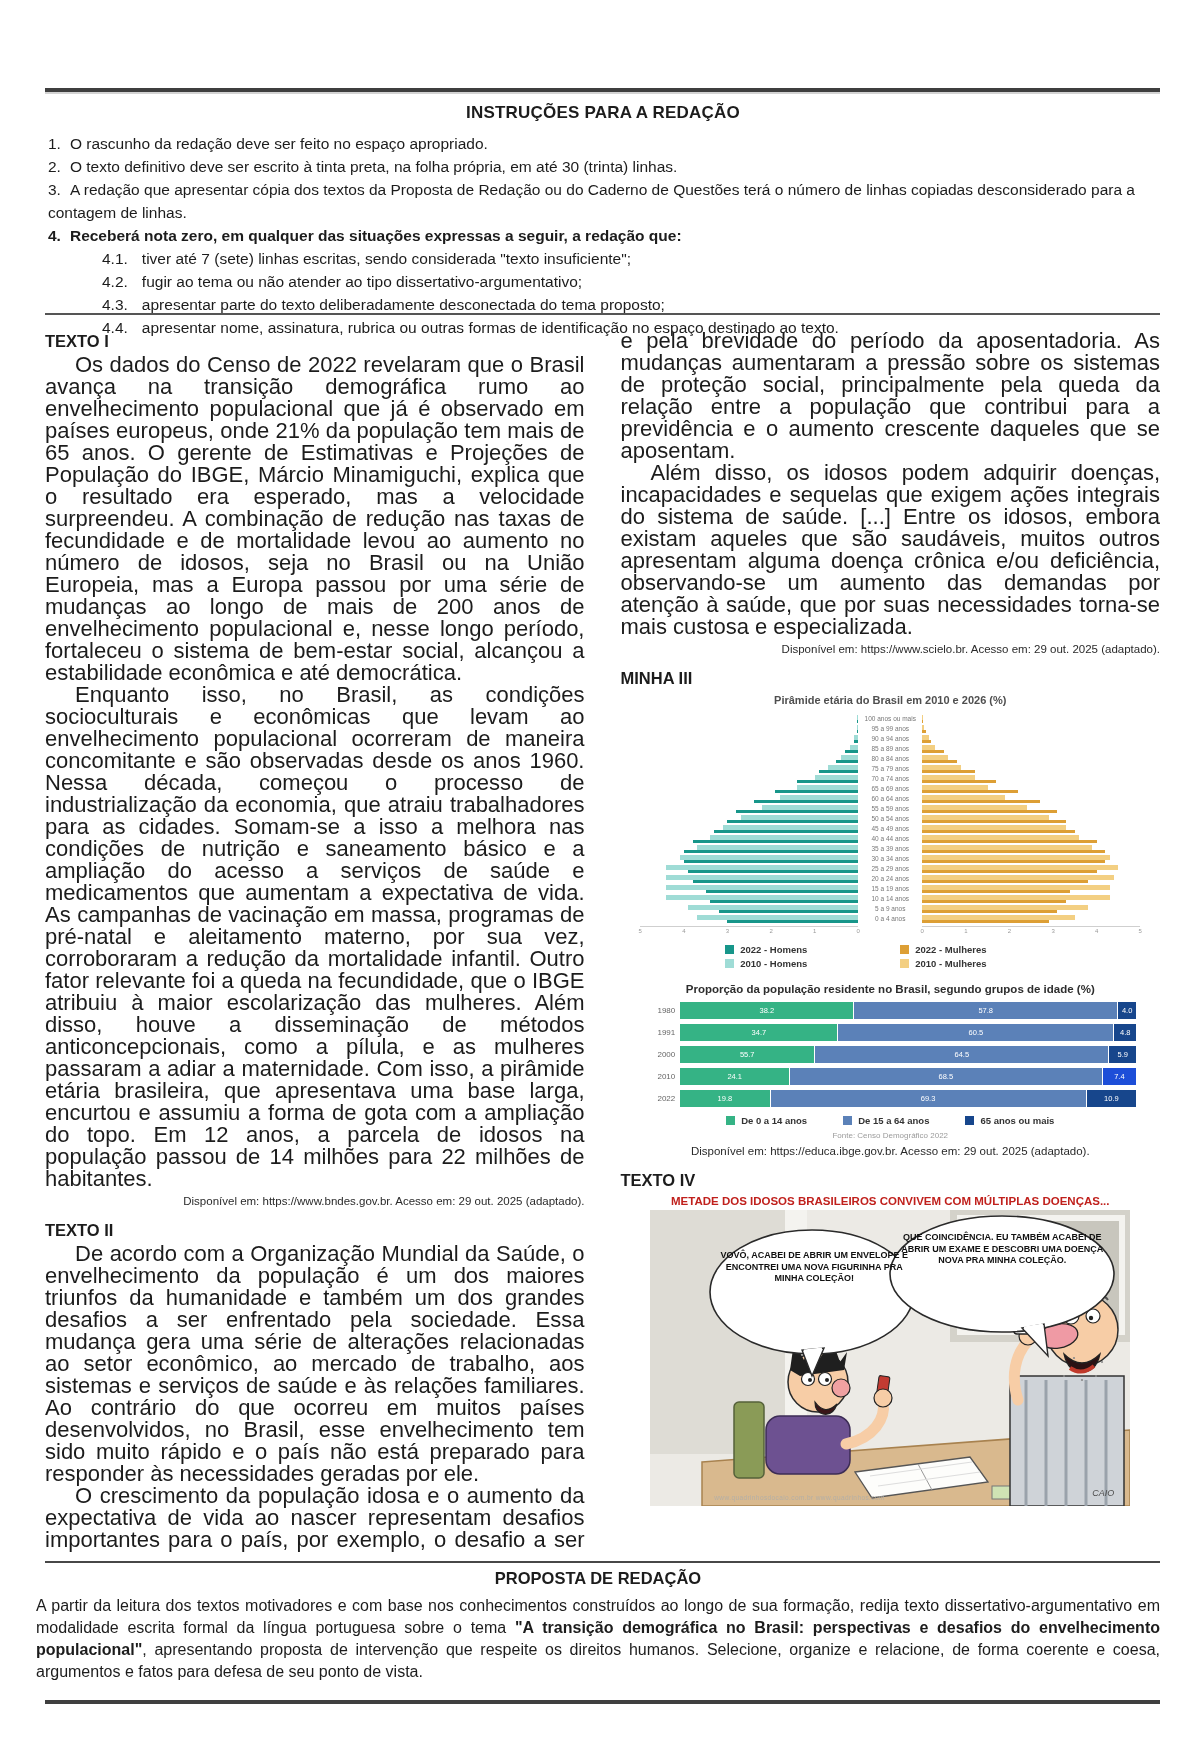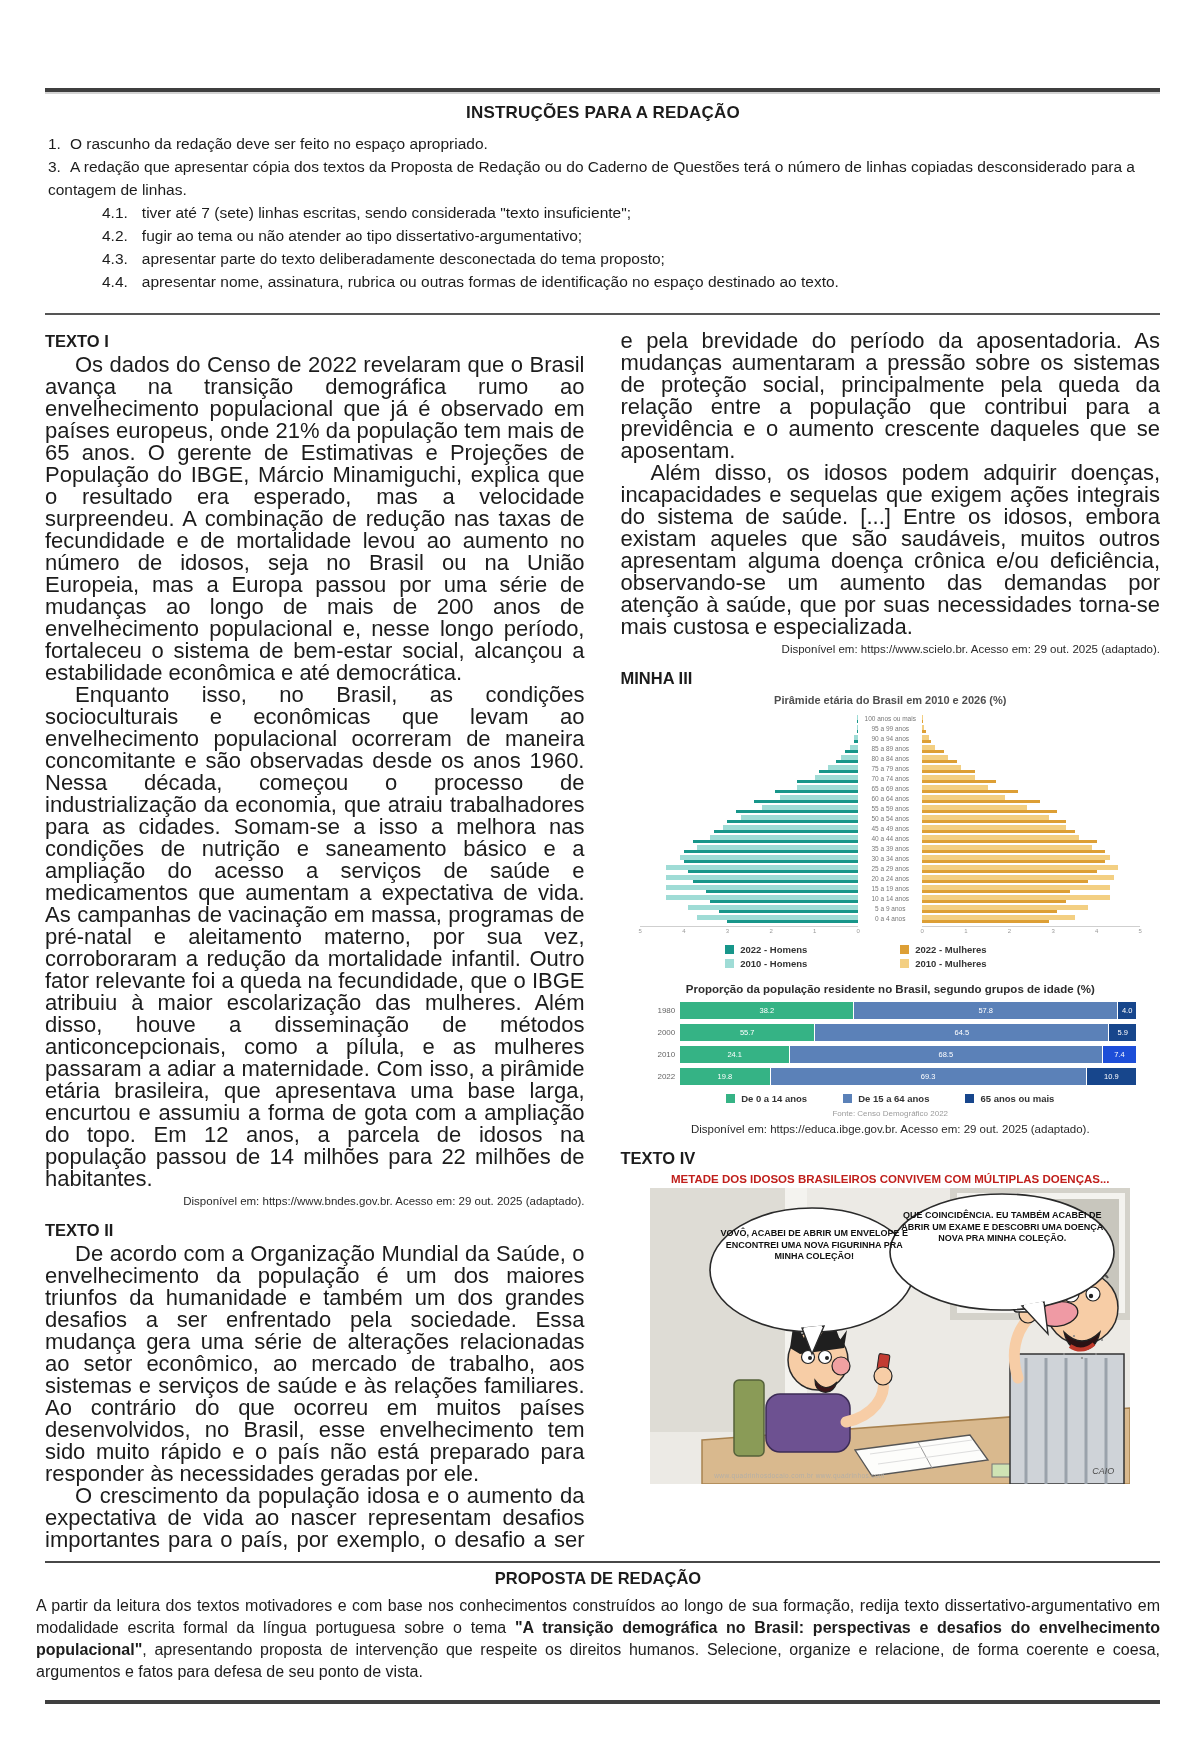--- a/index.html
+++ b/index.html
@@ -73,21 +73,23 @@
 </style>
 </head>
 <body>
 
 <div class="page">
   <div class="rule" id="rule-top"></div>
 
   <div class="instructions">
     <div class="ins-title">INSTRUÇÕES PARA A REDAÇÃO</div>
     <p><span class="num">1.</span><span>O rascunho da redação deve ser feito no espaço apropriado.</span></p>
+    <p><span class="num">2.</span><span>O texto definitivo deve ser escrito à tinta preta, na folha própria, em até 30 (trinta) linhas.</span></p>
     <p><span class="num">3.</span><span>A redação que apresentar cópia dos textos da Proposta de Redação ou do Caderno de Questões terá o número de linhas copiadas desconsiderado para a contagem de linhas.</span></p>
+    <p class="bold"><span class="num">4.</span><span>Receberá nota zero, em qualquer das situações expressas a seguir, a redação que:</span></p>
     <p class="sub"><span class="num">4.1.</span><span>tiver até 7 (sete) linhas escritas, sendo considerada "texto insuficiente";</span></p>
     <p class="sub"><span class="num">4.2.</span><span>fugir ao tema ou não atender ao tipo dissertativo-argumentativo;</span></p>
     <p class="sub"><span class="num">4.3.</span><span>apresentar parte do texto deliberadamente desconectada do tema proposto;</span></p>
     <p class="sub"><span class="num">4.4.</span><span>apresentar nome, assinatura, rubrica ou outras formas de identificação no espaço destinado ao texto.</span></p>
   </div>
 
   <div class="rule" id="rule-ins"></div>
 
   <div class="columns">
     <div class="col">
@@ -385,20 +387,34 @@
               <div class="stk-year">1980</div>
               <div class="stk-bar">
                 <div class="stk-seg" style="width: 38.2%; background: rgb(53, 179, 133); border-right: 1px solid rgb(255, 255, 255);">
                   <span>38.2</span>
                 </div>
                 <div class="stk-seg" style="width: 57.8%; background: rgb(91, 129, 184); border-right: 1px solid rgb(255, 255, 255);">
                   <span>57.8</span>
                 </div>
                 <div class="stk-seg" style="width: 4%; background: rgb(23, 70, 140);">
                   <span>4.0</span>
+                </div>
+              </div>
+            </div>
+            <div class="stk-row">
+              <div class="stk-year">1991</div>
+              <div class="stk-bar">
+                <div class="stk-seg" style="width: 34.7%; background: rgb(53, 179, 133); border-right: 1px solid rgb(255, 255, 255);">
+                  <span>34.7</span>
+                </div>
+                <div class="stk-seg" style="width: 60.5%; background: rgb(91, 129, 184); border-right: 1px solid rgb(255, 255, 255);">
+                  <span>60.5</span>
+                </div>
+                <div class="stk-seg" style="width: 4.8%; background: rgb(23, 70, 140);">
+                  <span>4.8</span>
                 </div>
               </div>
             </div>
             <div class="stk-row">
               <div class="stk-year">2000</div>
               <div class="stk-bar">
                 <div class="stk-seg" style="width: 29.6%; background: rgb(53, 179, 133); border-right: 1px solid rgb(255, 255, 255);">
                   <span>55.7</span>
                 </div>
                 <div class="stk-seg" style="width: 64.5%; background: rgb(91, 129, 184); border-right: 1px solid rgb(255, 255, 255);">

